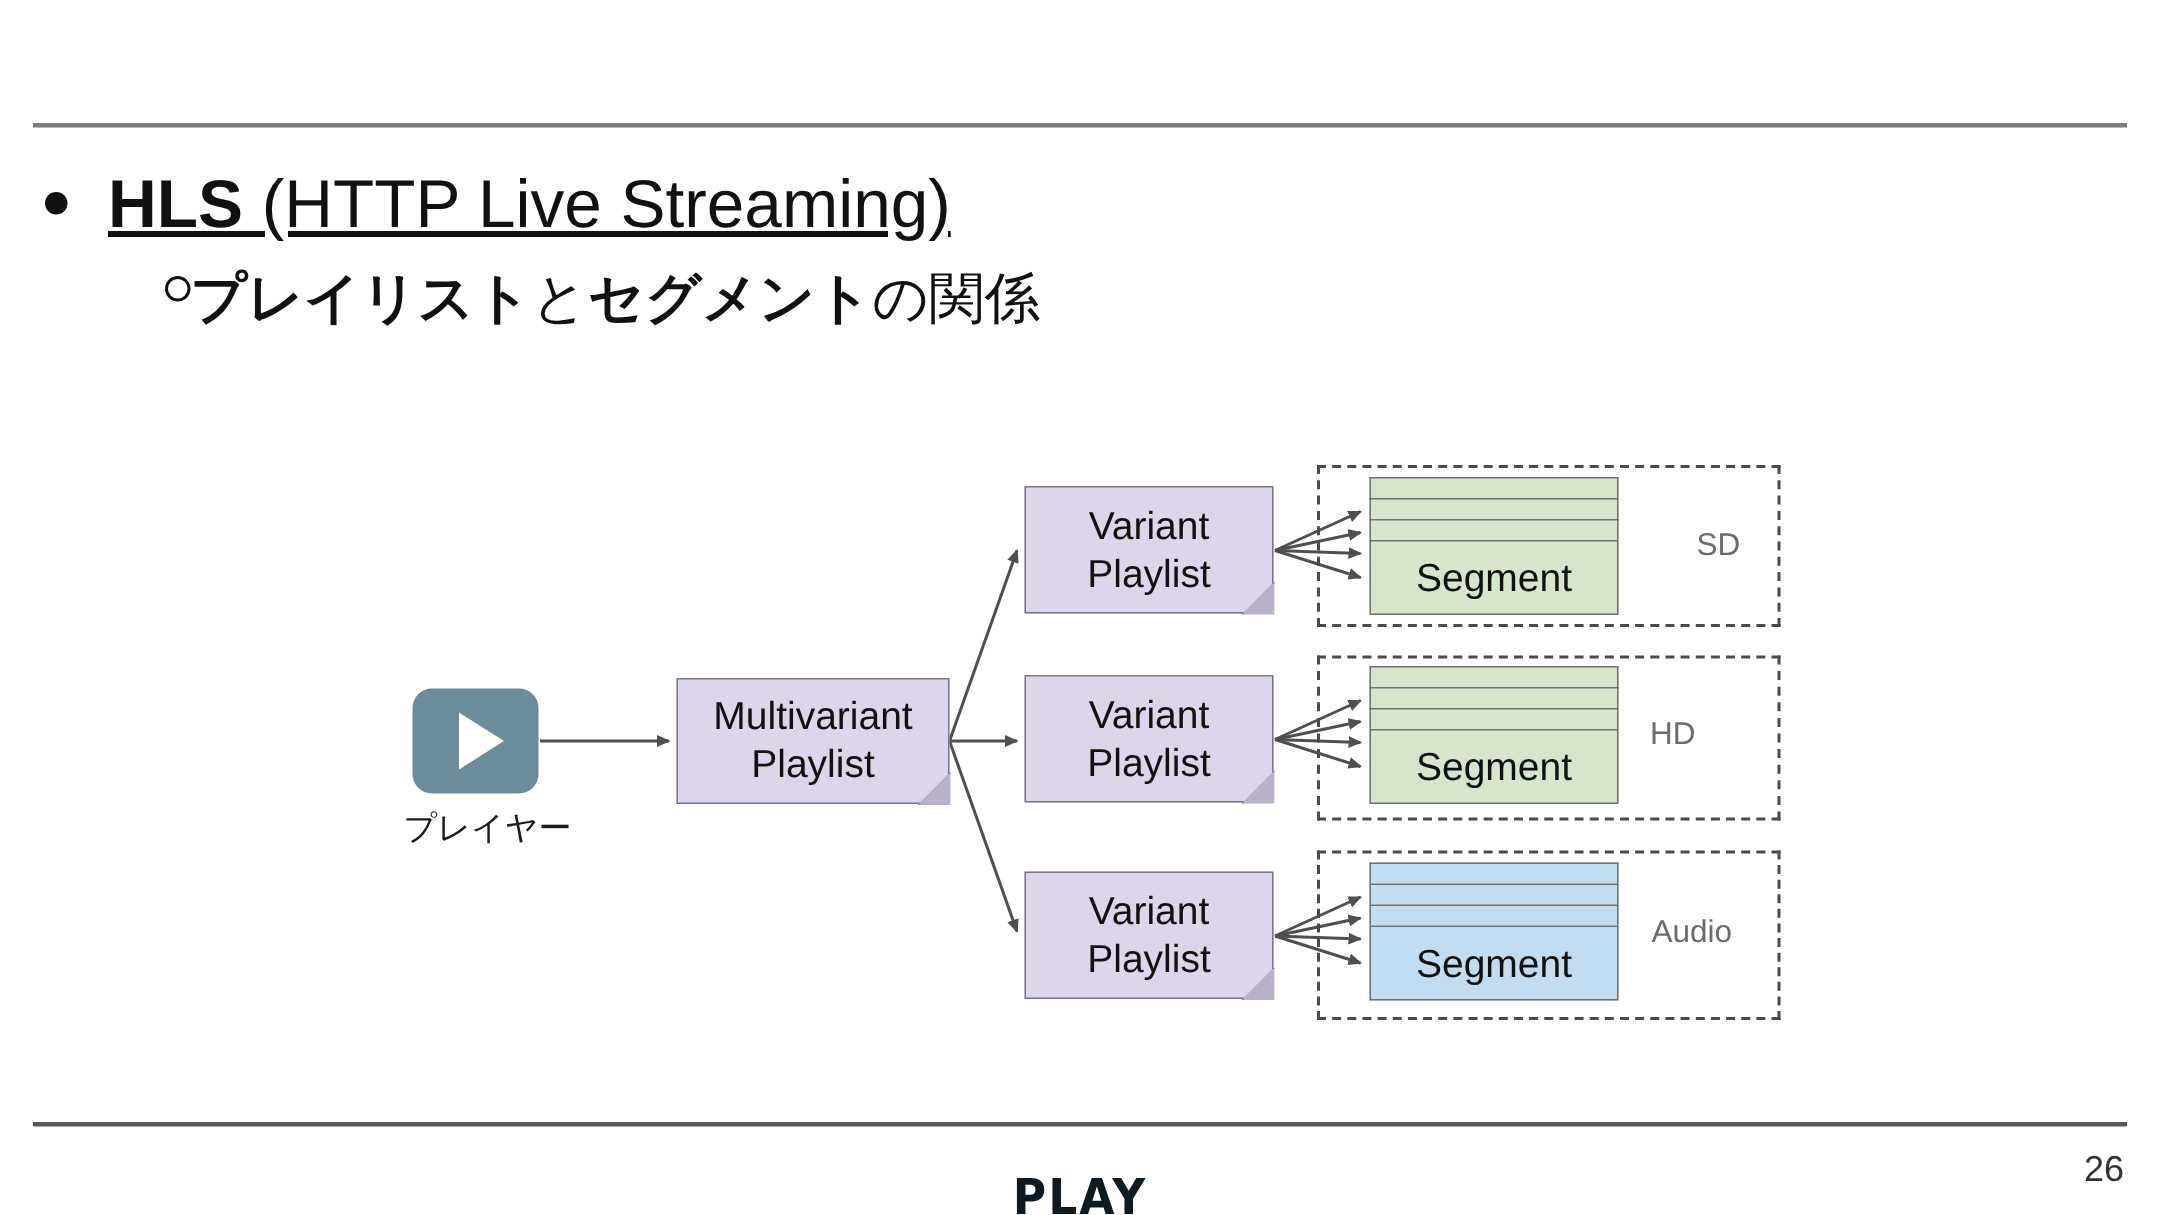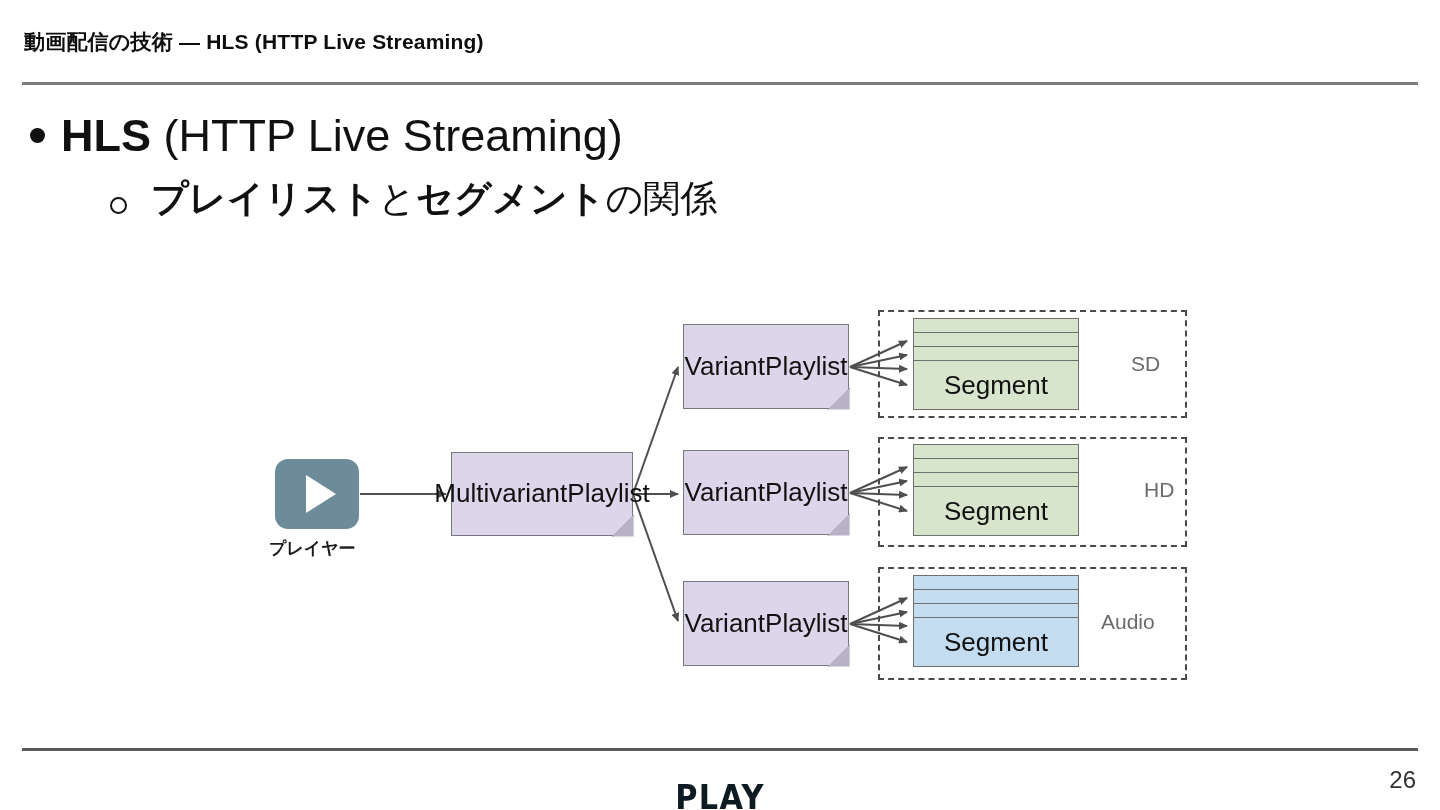--- a/index.html
+++ b/index.html
@@ -42,22 +42,23 @@
     background: #7b7b7b;
   }
 
   
   .bullet-l1 {
     position: absolute;
     left: 30px;
     top: 110px;
     display: flex;
     align-items: baseline;
-    gap: 16px;
-    white-space: nowrap;
+    gap: 27px;
+    white-space: nowrap;
+    text-decoration: underline;
   }
   .dot-filled {
     width: 15px;
     height: 15px;
     border-radius: 50%;
     background: #111111;
     display: inline-block;
     flex: 0 0 auto;
     position: relative;
     top: -8px;
@@ -69,22 +70,21 @@
   }
   .bullet-l1-text b {
     font-weight: bold;
   }
 
   .bullet-l2 {
     position: absolute;
     left: 110px;
     top: 178px;
     display: flex;
-    align-items: flex-end;
-    gap: 24px;
+    align-items: center;
     white-space: nowrap;
   }
   .dot-hollow {
     width: 13px;
     height: 13px;
     border-radius: 50%;
     border: 2px solid #111111;
     background: transparent;
     display: inline-block;
     flex: 0 0 auto;
@@ -130,34 +130,34 @@
   }
   .player-tri {
     width: 0; height: 0;
     border-left: 30px solid #ffffff;
     border-top: 19px solid transparent;
     border-bottom: 19px solid transparent;
     margin-left: 7px;
   }
   .player-caption {
     position: absolute;
-    font-size: 17px;
-    font-weight: bold;
+    font-size: 22px;
+    font-weight: normal;
     color: #1a1a1a;
     white-space: nowrap;
   }
 
   
   .doc-box {
     position: absolute;
     background: #ddd5ea;
     border: 1.6px solid #777782;
     box-sizing: border-box;
     display: flex;
-    flex-direction: row;
+    flex-direction: column;
     align-items: center;
     justify-content: center;
     font-size: 26px;
     line-height: 1.22;
     color: #111111;
     text-align: center;
   }
   .doc-box .fold {
     position: absolute;
     right: -1.6px;
@@ -237,21 +237,20 @@
     top: 766px;
     font-size: 24px;
     color: #333333;
   }
 </style>
 </head>
 <body>
 
 <div class="slide">
 
-  <div class="slide-header">動画配信の技術 ― HLS (HTTP Live Streaming)</div>
   <div class="header-rule"></div>
 
   <div class="bullet-l1">
     <span class="dot-filled"></span>
     <span class="bullet-l1-text"><b>HLS</b><span> (HTTP Live Streaming)</span></span>
   </div>
 
   <div class="bullet-l2">
     <span class="dot-hollow"></span>
     <span class="bullet-l2-text"><b>プレイリスト</b><span>と</span><b>セグメント</b><span>の関係</span></span>
@@ -314,21 +313,21 @@
       <div class="seg-strip" style="height:14px;"></div>
       <div class="seg-main" style="height:50px;">Segment</div>
     </div>
 
     <div class="doc-box" style="left:683px; top:450px; width:166px; height:85px;">
       <span class="doc-line">Variant</span>
       <span class="doc-line">Playlist</span>
       <span class="fold"></span>
     </div>
     <div class="dash-group" style="left:878px; top:437px; width:309px; height:110px;"></div>
-    <div class="group-label" style="left:1144px; top:478px;">HD</div>
+    <div class="group-label" style="left:1100px; top:478px;">HD</div>
     <div class="seg-stack seg-green" style="left:913px; top:444px; width:166px; height:92px;">
       <div class="seg-strip" style="height:14px;"></div>
       <div class="seg-strip" style="height:14px;"></div>
       <div class="seg-strip" style="height:14px;"></div>
       <div class="seg-main" style="height:50px;">Segment</div>
     </div>
 
     <div class="doc-box" style="left:683px; top:581px; width:166px; height:85px;">
       <span class="doc-line">Variant</span>
       <span class="doc-line">Playlist</span>

